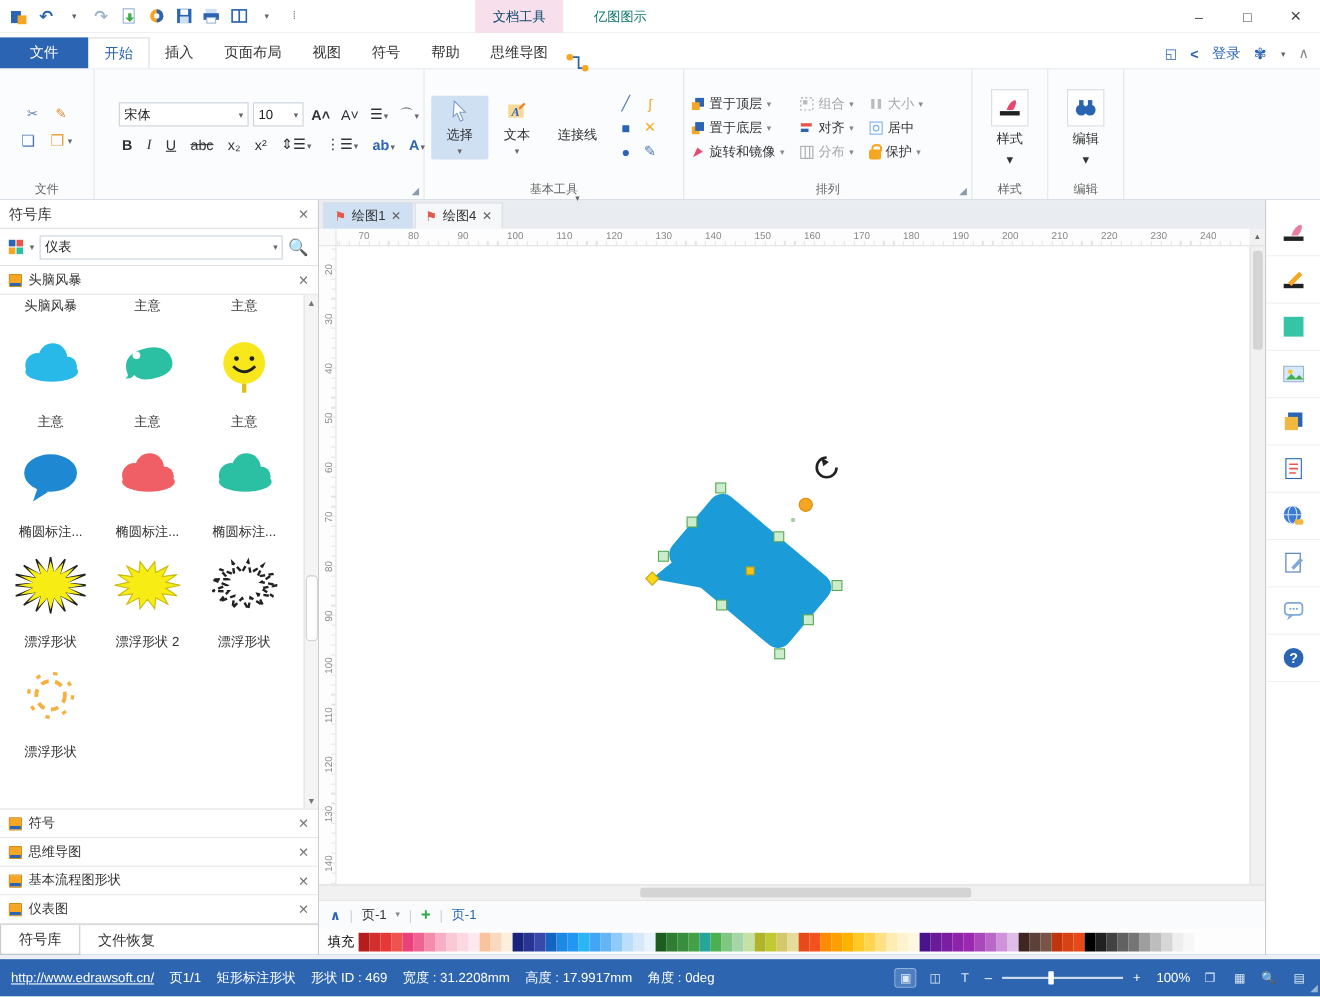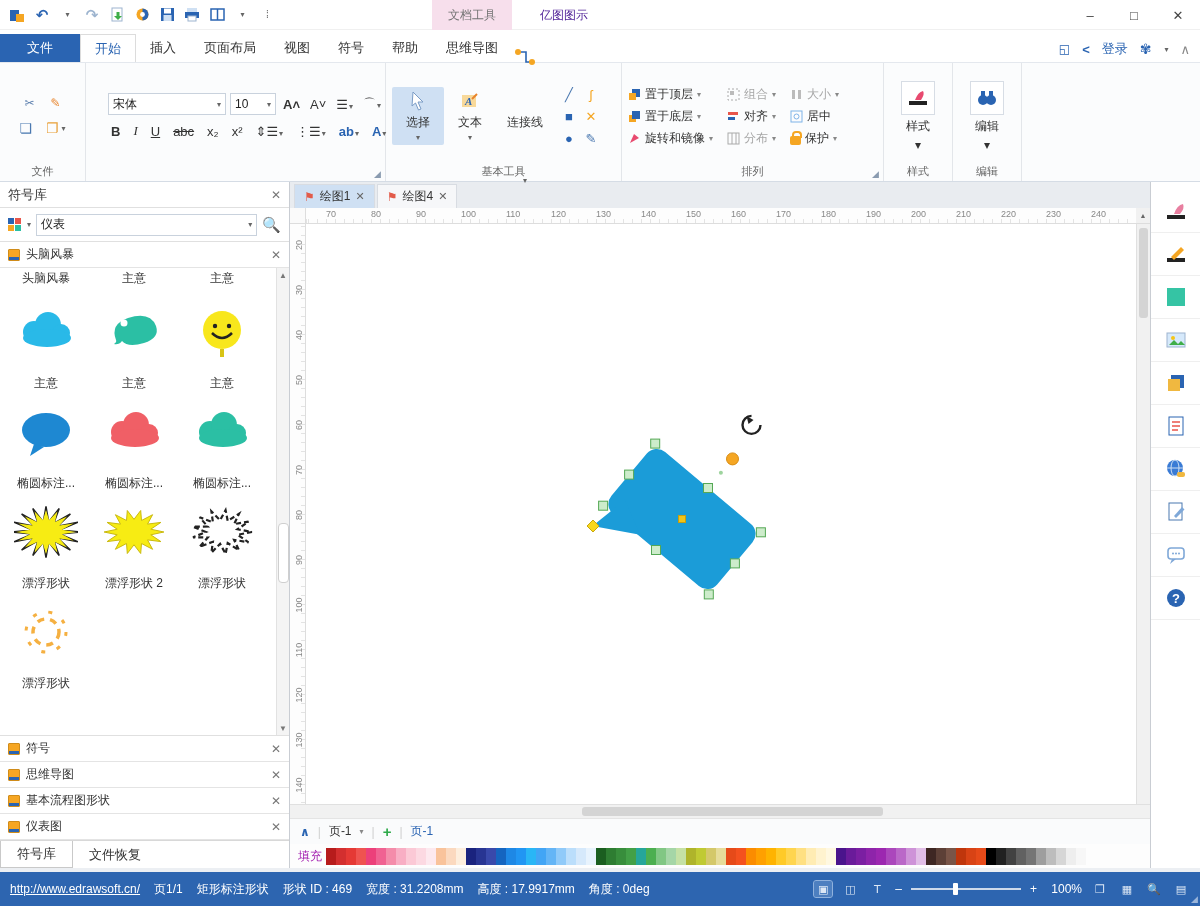--- a/index.html
+++ b/index.html
@@ -7,23 +7,23 @@
     font-family:"Liberation Sans","DejaVu Sans",sans-serif; font-size:12px; color:#333; background:#fff; }
 
   
   .titlebar { height:30px; background:#fff; display:flex; align-items:center; position:relative; border-bottom:1px solid #f0f0f0;}
   .qat { display:flex; align-items:center; gap:7px; padding-left:8px; }
   .qat .qbtn { display:flex; align-items:center; justify-content:center; height:20px; min-width:18px; cursor:pointer; }
   .qat svg { display:block; }
   .glyph-undo { color:#2a64b2; font-size:15px; font-weight:bold; }
   .glyph-redo { color:#9db4cf; font-size:15px; font-weight:bold; }
   .mini-caret { font-size:8px; color:#666; margin-left:1px; }
-  .doctools-tab { position:absolute; left:432px; top:0; width:80px; height:30px; background:#f7dfec; color:#737373;
+  .doctools-tab { position:absolute; left:432px; top:0; width:80px; height:30px; background:#f7dfec; color:#0c4a6e;
     display:flex; align-items:center; justify-content:center; font-size:12px; }
-  .app-title { position:absolute; left:540px; top:0; height:30px; display:flex; align-items:center; font-size:12px; color:#4c1d95; }
+  .app-title { position:absolute; left:540px; top:0; height:30px; display:flex; align-items:center; font-size:12px; color:#0f766e; }
   .winbtns { position:absolute; right:0; top:0; height:30px; display:flex; }
   .winbtn { width:44px; height:30px; display:flex; align-items:center; justify-content:center; color:#444; font-size:13px; cursor:pointer;}
 
   
   .tabrow { height:32px; background:#fff; display:flex; align-items:flex-end; position:relative; }
   .file-tab { width:80px; height:28px; background:#2a64b2; color:#fff; display:flex; align-items:center; justify-content:center; cursor:pointer; font-size:13px;}
   .rtab { padding:0 14px; height:28px; display:flex; align-items:center; cursor:pointer; font-size:13px; color:#333; }
   .rtab.active { background:#fff; border:1px solid #dcdcdc; border-bottom:none; color:#2a64b2; }
   .tabrow-right { position:absolute; right:10px; bottom:4px; display:flex; align-items:center; gap:12px; color:#2a64b2; font-size:13px;}
   .tabrow-right .ic { cursor:pointer; }
@@ -113,21 +113,21 @@
   .hscroll { height:14px; background:#f1f1f1; border-top:1px solid #e0e0e0; position:relative; }
   .hs-thumb { position:absolute; top:2px; bottom:2px; left:34%; width:35%; background:#d4d4d4; border-radius:3px; cursor:pointer;}
   .pagebar { height:26px; background:#fafbfc; display:flex; align-items:center; gap:8px; padding-left:10px; border-top:1px solid #e4e4e4; font-size:12px;}
   .pagebar .chev { color:#2a64b2; font-weight:bold; cursor:pointer; }
   .pagebar .sep { color:#d0d0d0; }
   .pagebar .ptab { color:#333; cursor:pointer; }
   .pagebar .caret { font-size:8px; color:#888; }
   .pagebar .plus { color:#2faa4a; font-size:15px; font-weight:bold; cursor:pointer; }
   .pagebar .pactive { color:#2a64b2; cursor:pointer; }
   .fillbar { height:24px; background:#fdfdfd; display:flex; align-items:center; padding-left:8px; gap:4px; }
-  .fillbar .flabel { font-size:12px; color:#a21caf; white-space:nowrap; }
+  .fillbar .flabel { font-size:12px; color:#000000; white-space:nowrap; }
   .swatches { display:flex; height:17px; }
   .swatch { width:10px; height:17px; cursor:pointer; }
 
   
   .rail { width:50px; border-left:1px solid #c9cdd3; background:#fff; display:flex; flex-direction:column; align-items:stretch; padding-top:8px;}
   .rail-btn { height:43px; display:flex; align-items:center; justify-content:center; border-bottom:1px solid #efefef; cursor:pointer; }
 
   
   .statusbar { height:38px; background:#2d65b0; border-top:4px solid #eceff3; display:flex; align-items:center; color:#fff; font-size:12px; padding:12px 10px; gap:14px; position:relative;}
   .statusbar a { color:#fff; }

